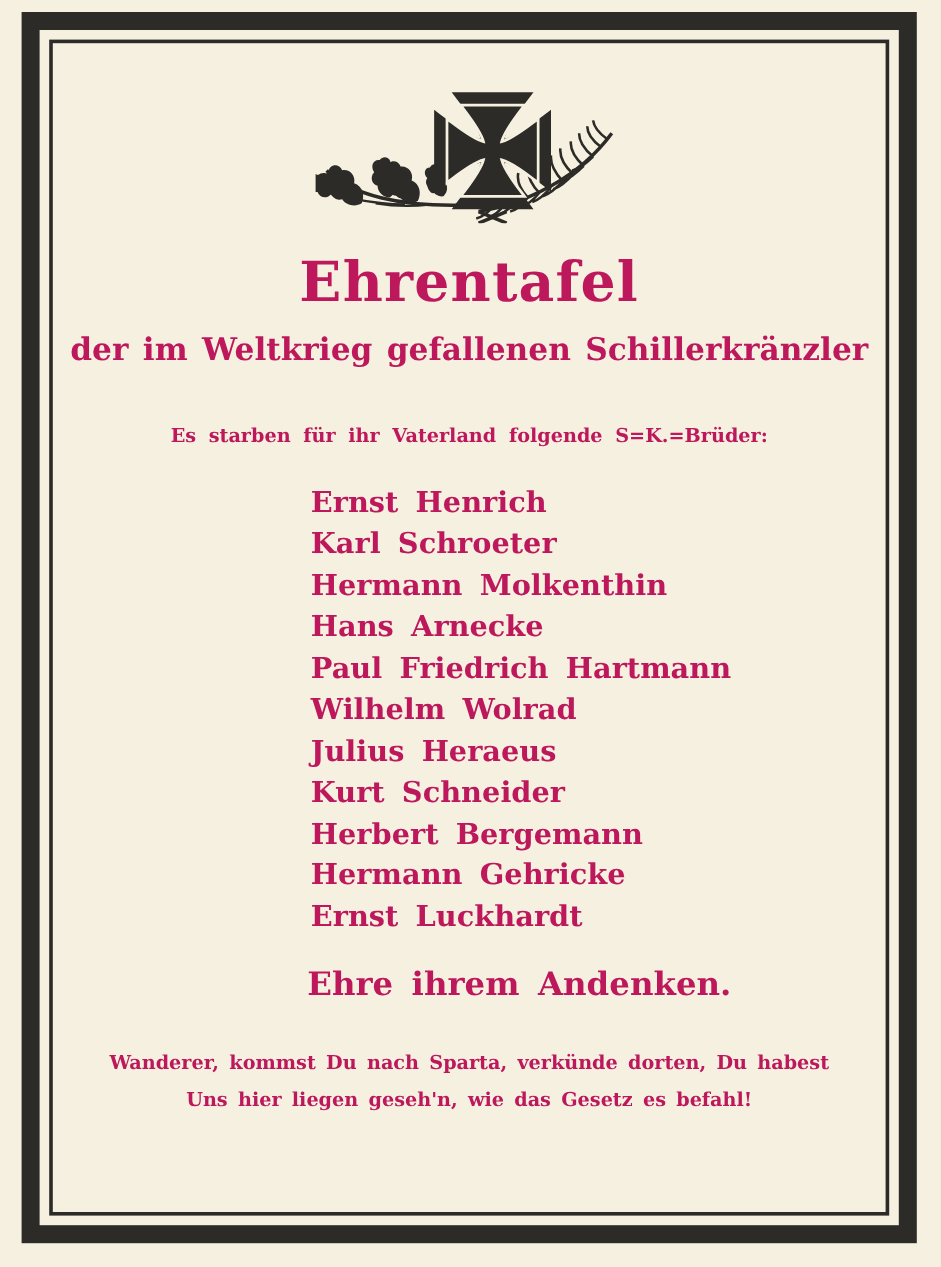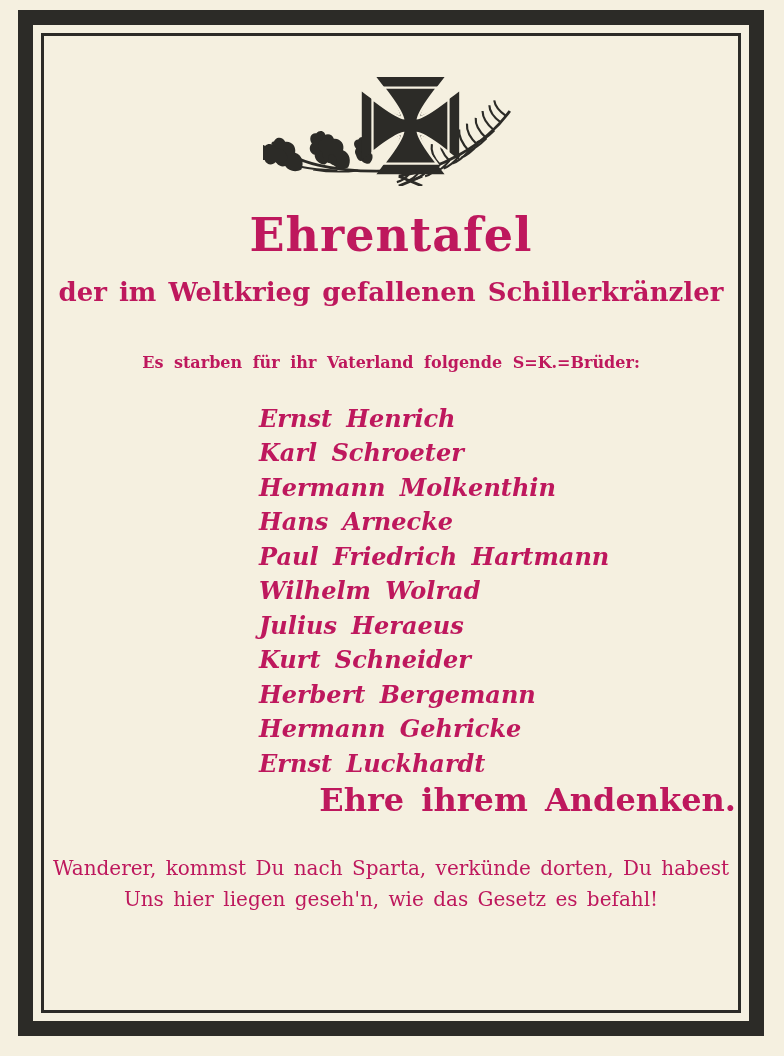--- a/index.html
+++ b/index.html
@@ -29,32 +29,32 @@
     font-size:46px; font-weight:700; letter-spacing:1px;
     margin:24px 0 0 0; line-height:1.1;
   }
   .subtitle {
     font-size:26px; font-weight:700; margin-top:16px; word-spacing:3px;text-align:center;
   }
   .intro {
     font-size:16px; font-weight:700; margin-top:46px; word-spacing:5px;
   }
   ul.names {
-    list-style:none; margin:30px 0 0 0; padding:0 0 0 213px; text-align:left;font-style:italic;
+    list-style:none; margin:30px 0 0 0; padding:0 0 0 213px; text-align:left;
   }
   ul.names li {
     font-size:24px; font-weight:700; line-height:34.5px; word-spacing:6px;
     white-space:nowrap;
   }
   .closing {
-    text-align:right; padding-left:210px; font-size:32px; font-weight:700;
-    word-spacing:6px;
+    text-align:left; padding-left:210px; font-size:27px; font-weight:700;
+    margin-top:24px; word-spacing:6px;
   }
   .verse {
-    font-size:20px; font-weight:400; margin-top:34px; line-height:31px;
+    font-size:16px; font-weight:700; margin-top:34px; line-height:31px;
     word-spacing:3px;
   }
   .ink { fill:#2c2b27; }
   .ink-line { stroke:#2c2b27; fill:none; }
 </style>
 </head>
 <body>
 
 <div class="page">
   <div class="frame-outer"></div>

